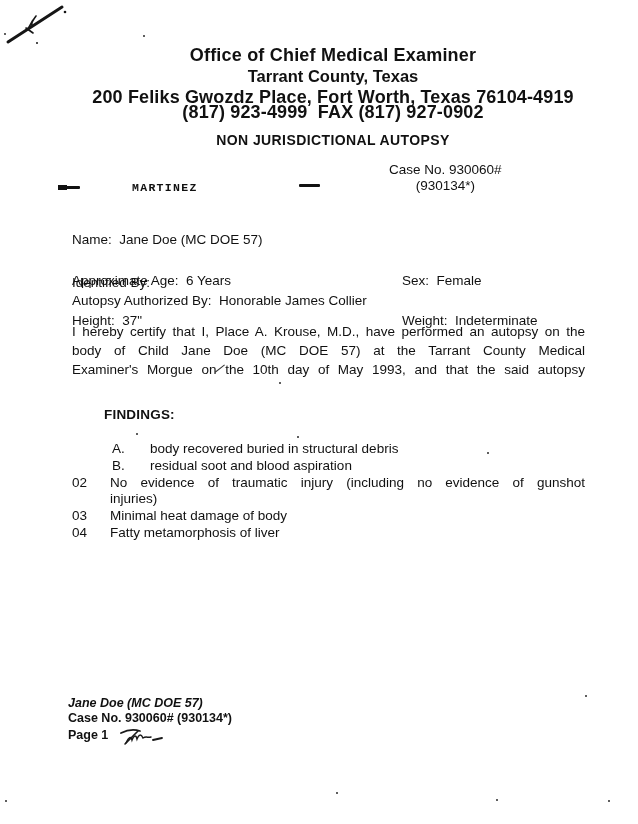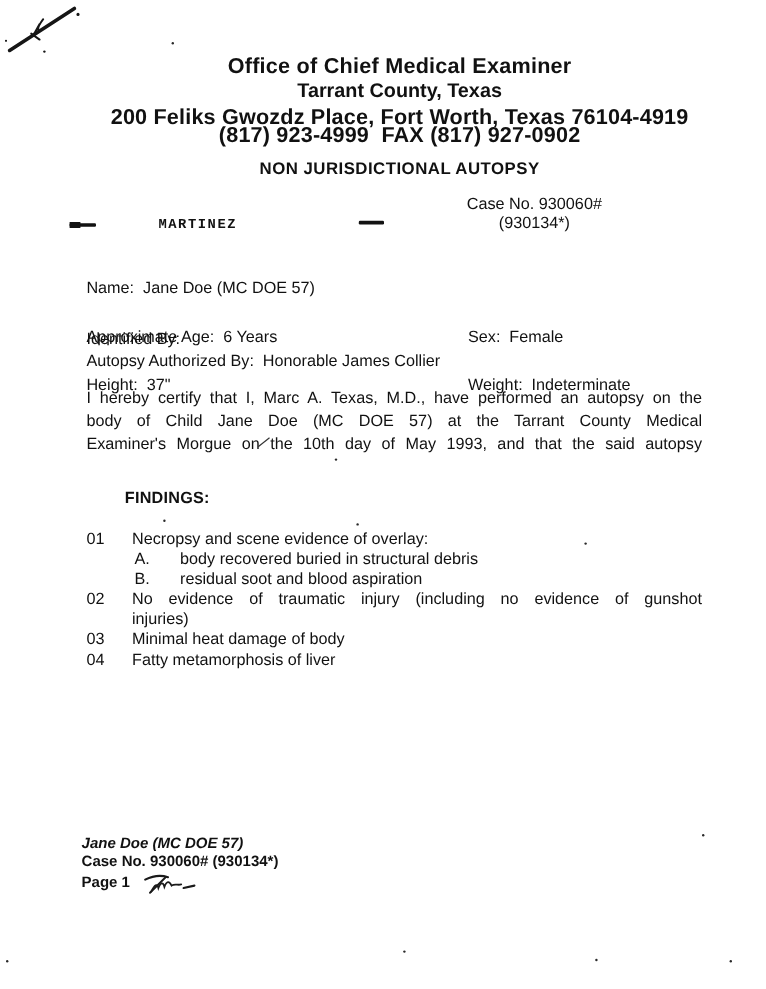--- a/index.html
+++ b/index.html
@@ -34,21 +34,21 @@
   .mz-dash-left  { left:58px;  top:186px; width:22px; height:2.6px; }
   .mz-dash-left::before { content:""; position:absolute; left:0; top:-1px; width:9px; height:4.5px; background:#121212; }
   .mz-dash-right { left:299px; top:184px; width:21px; height:3px; }
   .surname { position:absolute; left:132px; top:181px;
              font-family:"Liberation Mono", monospace; font-size:11.5px; font-weight:bold;
              letter-spacing:1.3px; }
 
   
   .info { position:absolute; left:72px; top:208px; width:513px; font-size:13.5px; line-height:16.5px; }
   .info-row { position:relative;margin-top:24px; }
-  .rcol { position:absolute; left:318px; top:0; }
+  .rcol { position:absolute; left:330px; top:0; }
   .lbl { margin-right:.55em; }
 
   
   .ident { position:absolute; left:72px; top:274px; width:513px; font-size:13.5px; line-height:17.5px; }
 
   
   .certify { position:absolute; left:72px; top:322px; width:513px; font-size:13.5px; line-height:19px; }
   .jline { text-align:justify; text-align-last:justify; }
 
   
@@ -119,33 +119,29 @@
   </div>
 
   <div class="ident">
     <div>Identified By:</div>
     <div>
       <span class="lbl">Autopsy Authorized By:</span><span>Honorable James Collier</span>
     </div>
   </div>
 
   <div class="certify">
-    <div class="jline">I hereby certify that I, Marc A. Texas, M.D., have performed an autopsy on the</div>
+    <div class="jline">I hereby certify that I, Place A. Krouse, M.D., have performed an autopsy on the</div>
     <div class="jline">body of Child Jane Doe (MC DOE 57) at the Tarrant County Medical</div>
     <div class="jline">Examiner's Morgue on the 10th day of May 1993, and that the said autopsy</div>
   </div>
   <div class="pen-slash"></div>
 
   <div class="f-title">FINDINGS:</div>
 
   <div class="findings-list">
-    <div class="f-row">
-      <span class="f-num">01</span>
-      <span class="f-body">Necropsy and scene evidence of overlay:</span>
-    </div>
     <div class="f-sub">
       <span class="f-letter">A.</span>
       <span>body recovered buried in structural debris</span>
     </div>
     <div class="f-sub">
       <span class="f-letter">B.</span>
       <span>residual soot and blood aspiration</span>
     </div>
     <div class="f-row">
       <span class="f-num">02</span>

